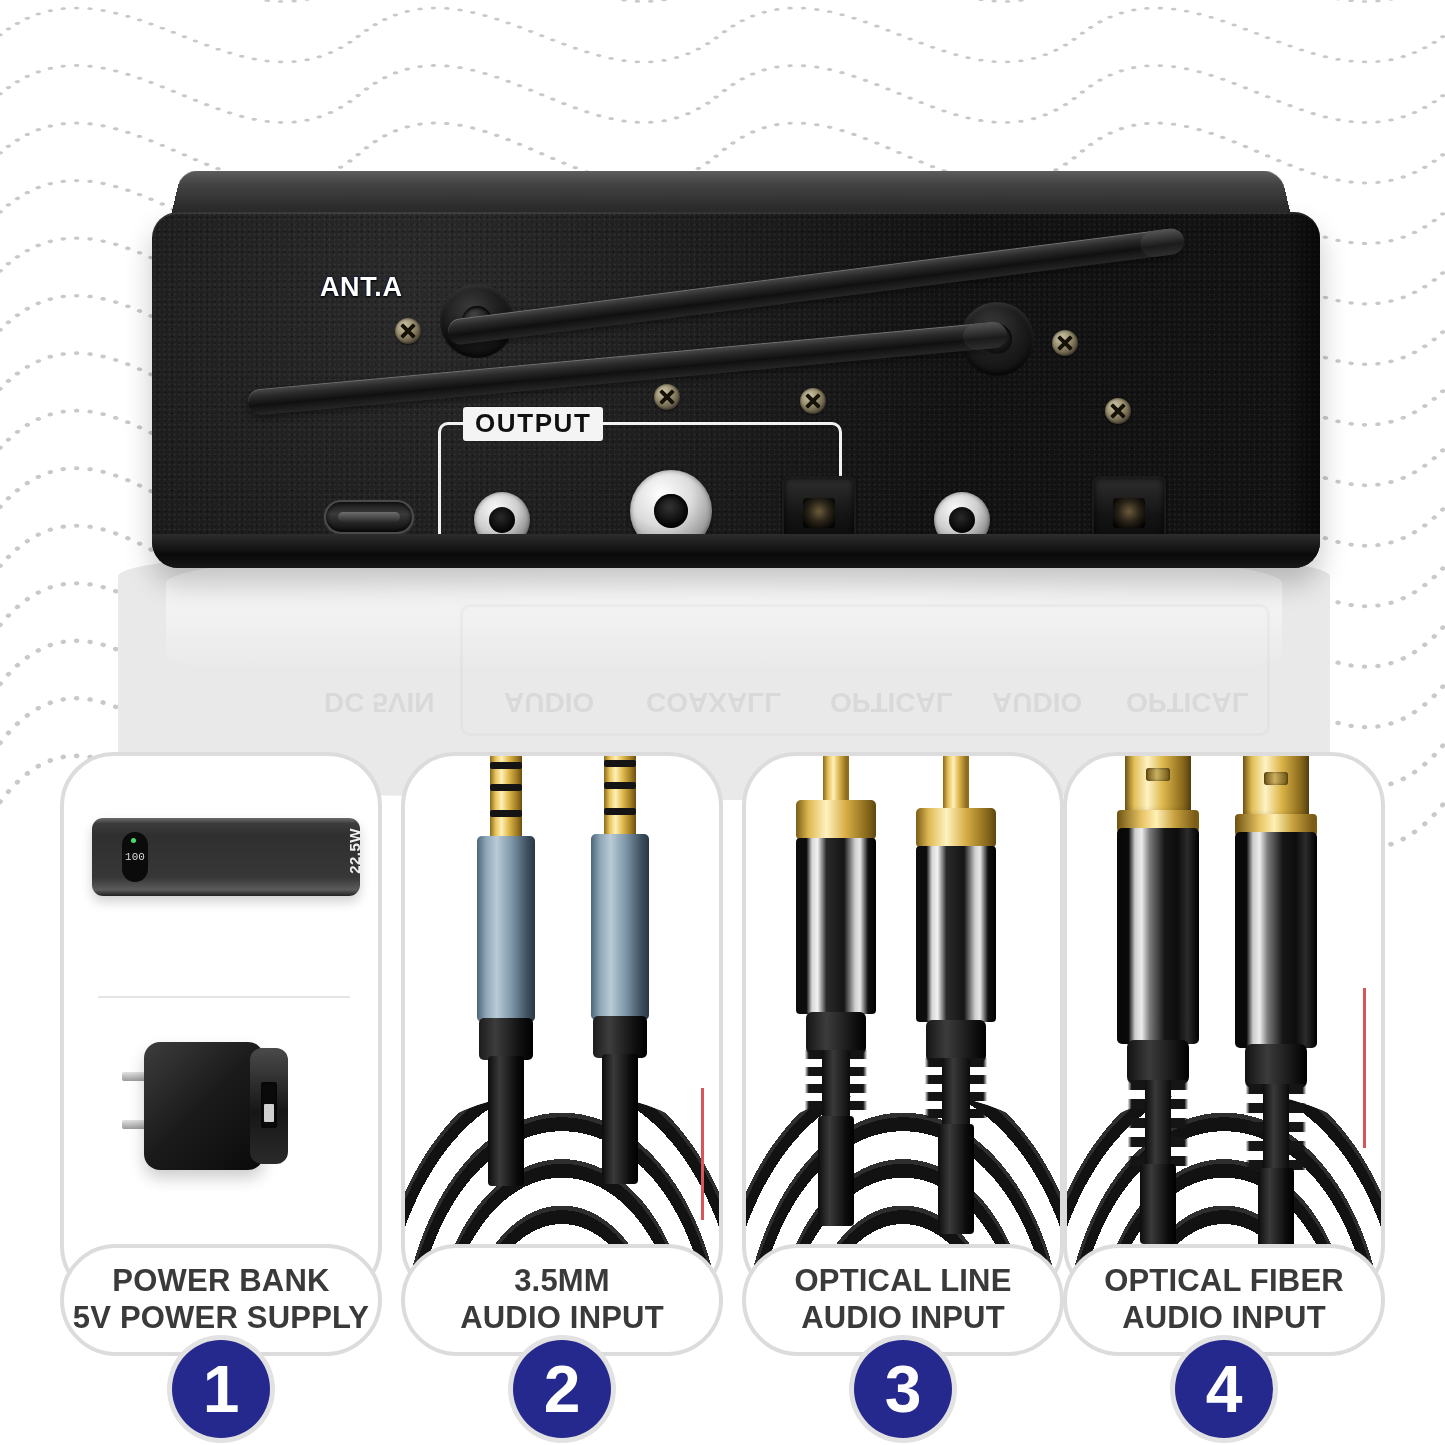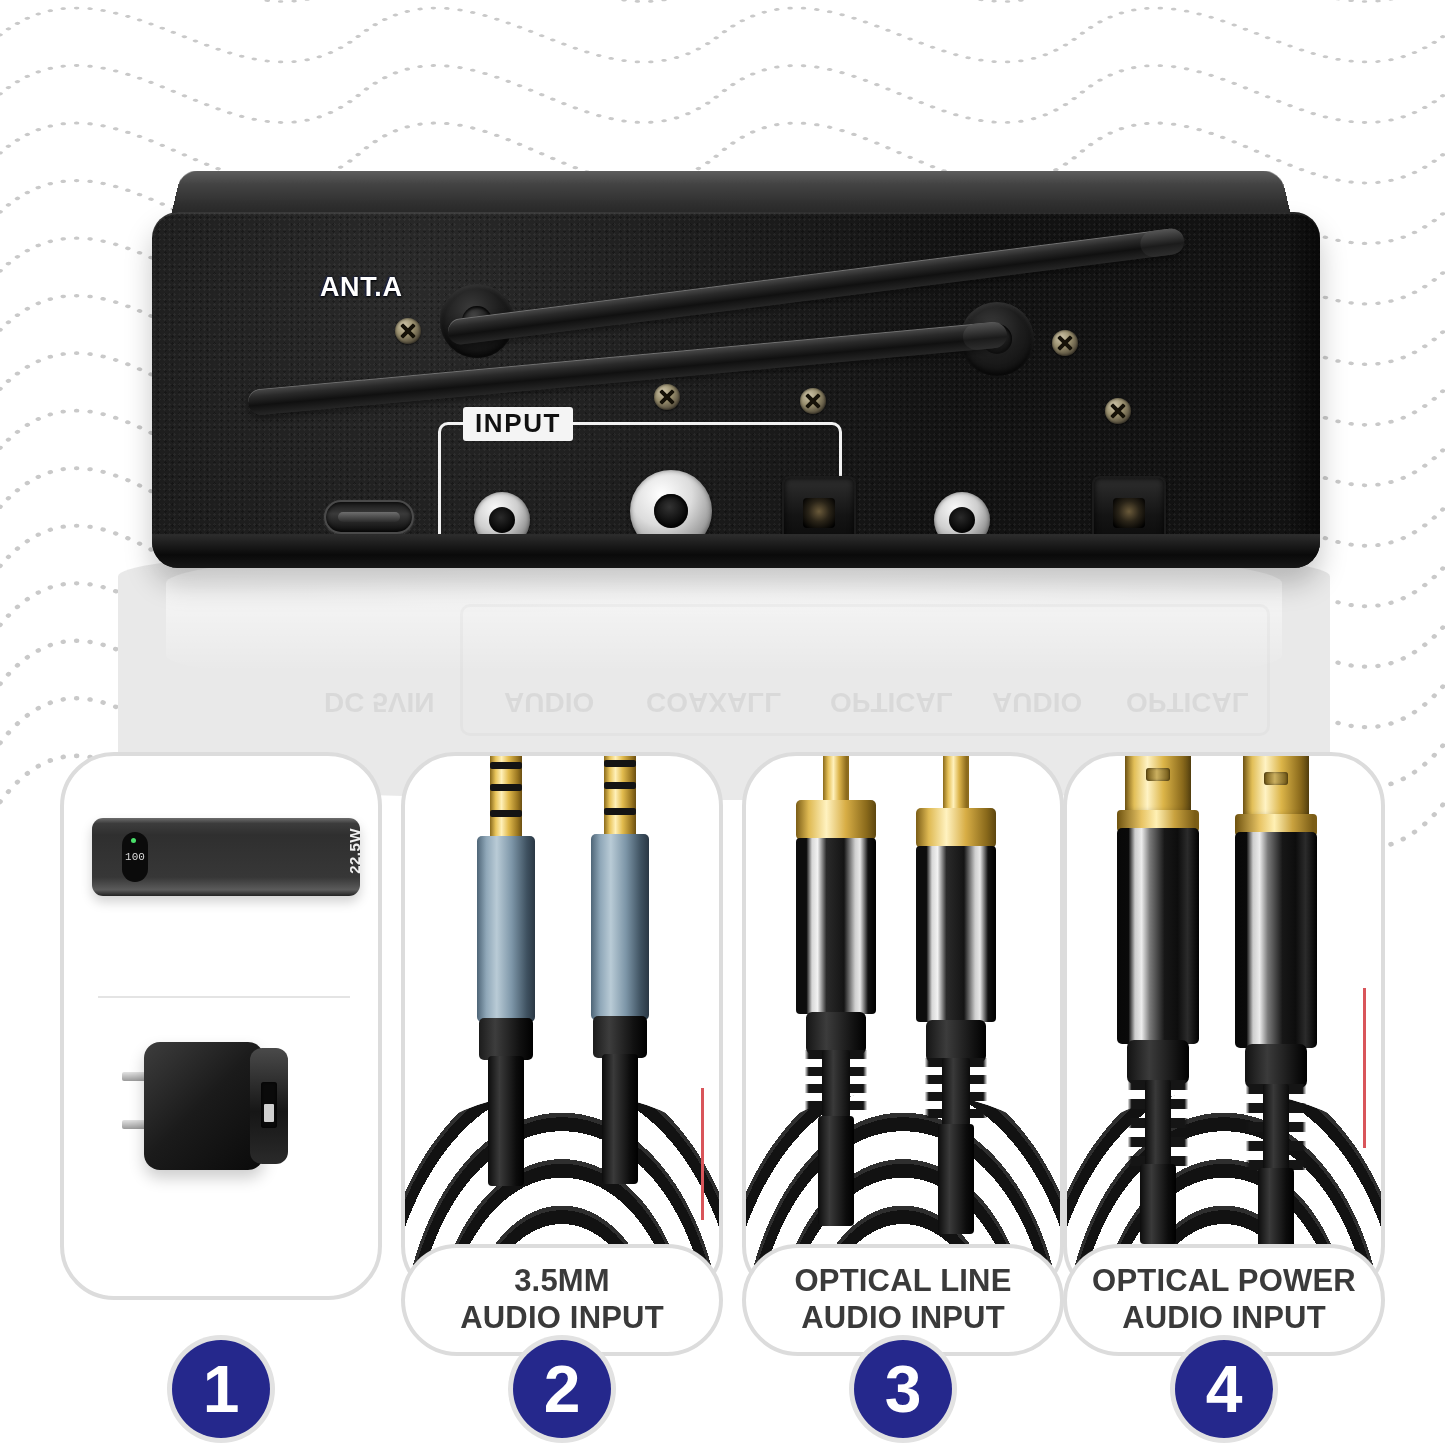--- a/index.html
+++ b/index.html
@@ -411,21 +411,21 @@
       <div class="screw" style="left:243px; top:106px;"></div>
       <div class="screw" style="left:900px; top:118px;"></div>
       <div class="screw" style="left:502px; top:172px;"></div>
       <div class="screw" style="left:648px; top:176px;"></div>
       <div class="screw" style="left:953px; top:186px;"></div>
 
       <div class="usb-c" style="left:172px; top:288px;"></div>
       <div class="port-label" style="left:160px; top:338px;">DC 5VIN</div>
 
       <div class="io-panel" style="left:286px; top:210px; width:404px; height:170px;">
-        <div class="io-tab">INPUT</div>
+        <div class="io-tab">OUTPUT</div>
       </div>
       <div class="jack-35" style="left:322px; top:280px;"></div>
       <div class="port-label" style="left:300px; top:338px;">AUDIO</div>
 
       <div class="jack-rca" style="left:478px; top:258px;"></div>
       <div class="port-label" style="left:436px; top:338px;">COAXALL</div>
 
       <div class="jack-opt" style="left:630px; top:264px;"></div>
       <div class="port-label" style="left:600px; top:338px;">OPTICAL</div>
 
@@ -453,20 +453,24 @@
       </div>
       <div class="divider"></div>
       <div class="charger">
         <div class="prong p1"></div>
         <div class="prong p2"></div>
         <div class="body"></div>
         <div class="face"></div>
         <div class="usba"></div>
       </div>
     </div>
+  </div>
+  <div class="label-pill" style="left:60px;">
+    <div class="l1">POWER BANK</div>
+    <div class="l2">5V POWER SUPPLY</div>
   </div>
   <div class="badge" style="left:172px;">1</div>
 
   <div class="card" style="left:401px;">
     <div class="card-media">
       <div class="cable-coil"></div>
       <div class="aux" style="left:72px; top:-38px;">
         <div class="tip"></div>
         <div class="ring" style="top:44px;"></div>
         <div class="ring" style="top:66px;"></div>
@@ -538,18 +542,18 @@
         <div class="flange"></div>
         <div class="body"></div>
         <div class="boot"></div>
         <div class="fins"></div>
         <div class="cord"></div>
       </div>
       <div class="red-line" style="left:296px; top:232px; height:160px;"></div>
     </div>
   </div>
   <div class="label-pill" style="left:1063px;">
-    <div class="l1">OPTICAL POWER</div>
+    <div class="l1">OPTICAL FIBER</div>
     <div class="l2">AUDIO INPUT</div>
   </div>
   <div class="badge" style="left:1175px;">4</div>
 
 </div>
 
 </body></html>

